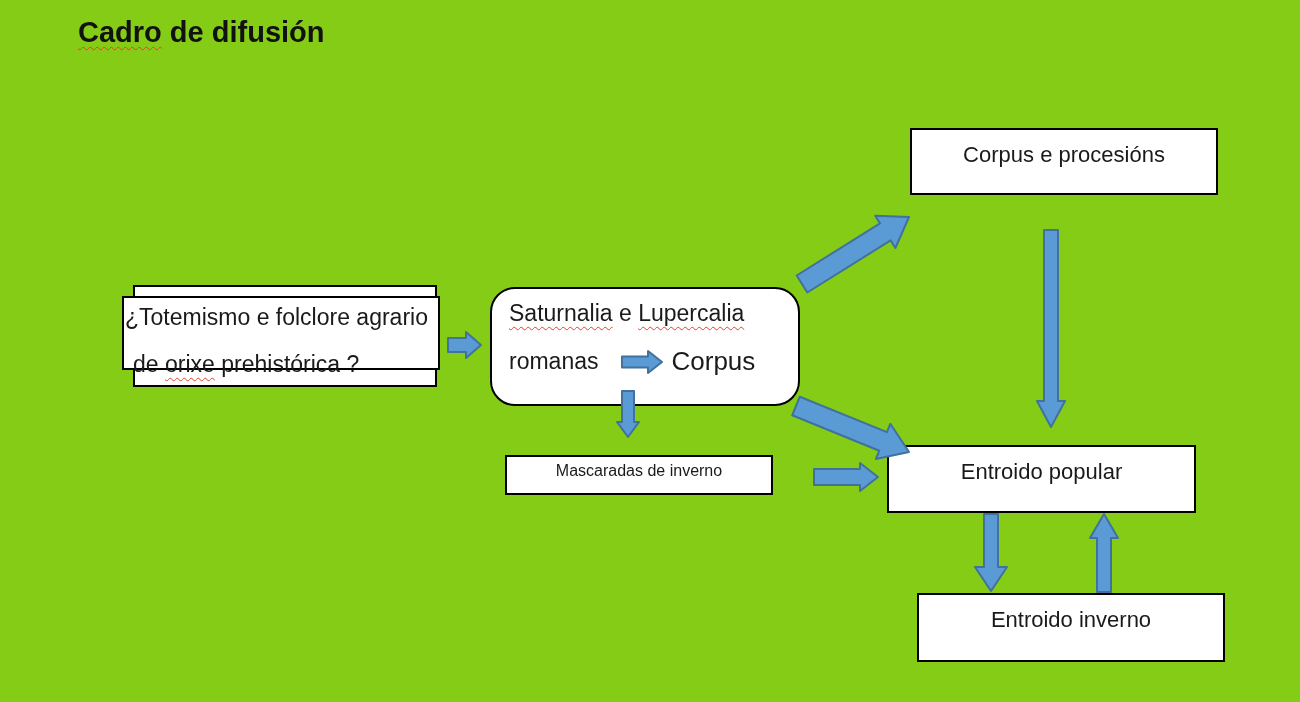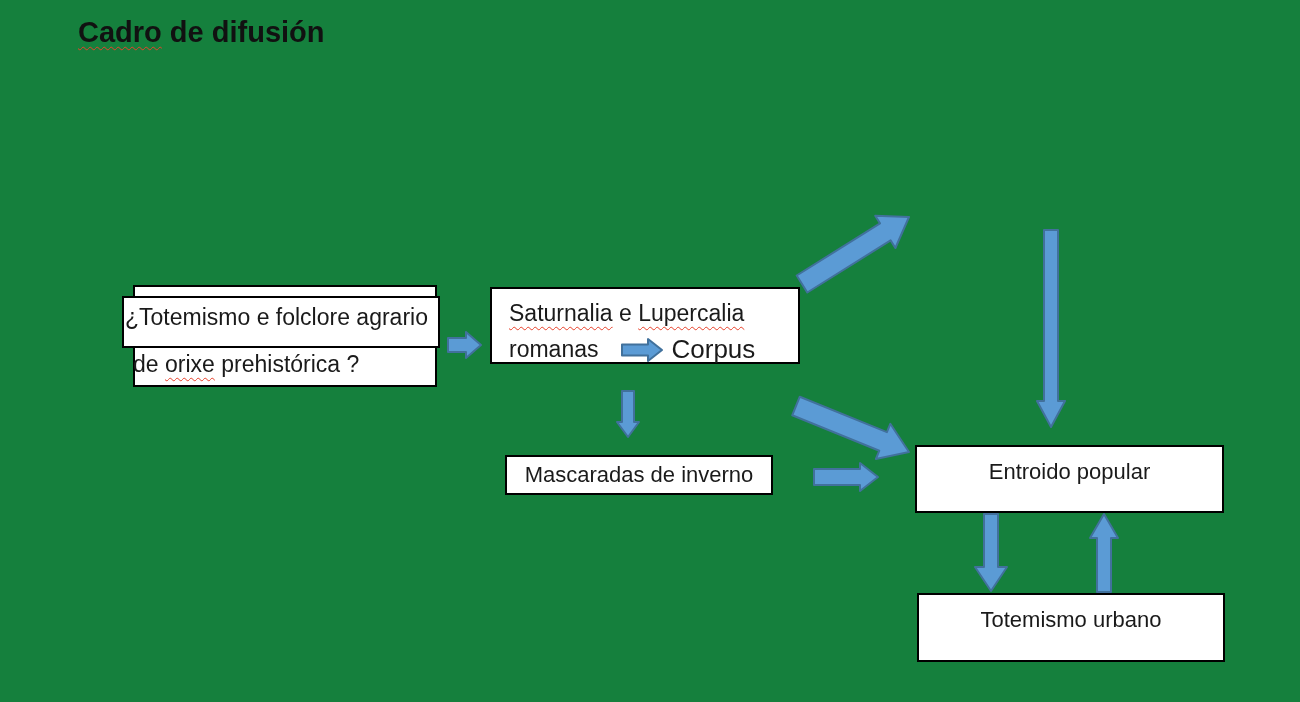--- a/index.html
+++ b/index.html
@@ -1,19 +1,19 @@
 <!DOCTYPE html>
 <html><head>
 <meta charset="utf-8">
 <style>
   html, body { margin: 0; padding: 0; background: #ffffff; }
   #canvas {
     position: relative;
     width: 1300px; height: 702px;
-    background: #15803d;
+    background: #84cc16;
     font-family: "Liberation Sans", sans-serif;
     color: #1a1a1a;
     overflow: hidden;
   }
   .abs { position: absolute; }
   #title {
     left: 78px; top: 16px;
     font-size: 29px; font-weight: 700; color: #111111;
     letter-spacing: 0px;
   }
@@ -31,36 +31,37 @@
     background: #ffffff;
     box-sizing: border-box;
     font-size: 22px;
   }
   .node.center { text-align: center; }
   #node-totemismo-shadow {
     left: 133px; top: 285px; width: 304px; height: 102px;
     background: #ffffff;
   }
   #node-totemismo {
-    left: 122px; top: 296px; width: 318px; height: 52px;
+    left: 122px; top: 296px; width: 318px; height: 74px;
     font-size: 23px; line-height: 31px; padding: 4px 0 16px 1px;
     white-space: nowrap;
   }
   #node-totemismo .line2 { padding-left: 8px; margin-top: 16px; }
   #node-saturnalia {
-    left: 490px; top: 287px; width: 310px; height: 77px;
+    left: 490px; top: 287px; width: 310px; height: 119px;
     font-size: 23px; line-height: 30px; padding: 9px 0 0 17px;
     white-space: nowrap;
+    border-radius: 25px;
   }
-  #node-saturnalia .line2 { margin-top: 6px; display: flex; align-items: center; }
+  #node-saturnalia .line2 { margin-top: 18px; display: flex; align-items: center; }
   #node-saturnalia .teatro { font-size: 26px; }
   #teatro-arrow { margin: 2px 8px 0 23px; flex: 0 0 auto; }
   #node-corpus   { left: 910px; top: 128px; width: 308px; height: 67px; padding-top: 12px; }
-  #node-mascaradas { left: 505px; top: 455px; width: 268px; height: 40px; padding-top: 5px; font-size: 22px; }
-  #node-popular  { left: 915px; top: 445px; width: 309px; height: 68px; padding-top: 12px; }
+  #node-mascaradas { left: 505px; top: 455px; width: 268px; height: 40px; padding-top: 5px; font-size: 16px; }
+  #node-popular  { left: 887px; top: 445px; width: 309px; height: 68px; padding-top: 12px; }
   #node-urbano   { left: 917px; top: 593px; width: 308px; height: 69px; padding-top: 12px; }
   #arrow-layer { left: 0; top: 0; pointer-events: none; }
   .block-arrow { fill: #5B9BD5; stroke: #41719C; stroke-width: 2; stroke-linejoin: round; }
 </style>
 </head>
 <body>
 
 <div id="canvas">
 
   <div id="title" class="abs"><span class="sq">Cadro</span><span> de difusión</span></div>
@@ -76,31 +77,34 @@
     <div class="line1"><span class="sq">Saturnalia</span><span> e </span><span class="sq">Lupercalia</span></div>
     <div class="line2">
       <span>romanas</span>
       <svg id="teatro-arrow" width="42" height="26" viewBox="0 0 42 26">
         <polygon class="block-arrow" points="1,18.5 27,18.5 27,24 41,13 27,2 27,7.5 1,7.5"></polygon>
       </svg>
       <span class="teatro">Corpus</span>
     </div>
   </div>
 
+  <div id="node-corpus" class="node center">
+    <span>Corpus e procesións</span>
+  </div>
 
   <div id="node-mascaradas" class="node center">
     <span>Mascaradas de inverno</span>
   </div>
 
   <div id="node-popular" class="node center">
     <span>Entroido popular</span>
   </div>
 
   <div id="node-urbano" class="node center">
-    <span>Totemismo urbano</span>
+    <span>Entroido inverno</span>
   </div>
 
   <svg id="arrow-layer" class="abs" width="1300" height="702" viewBox="0 0 1300 702">
     <polygon class="block-arrow" points="448,352 466,352 466,358 481,345 466,332 466,338 448,338"></polygon>
     <polygon class="block-arrow" points="807.3,292.5 890.6,240.4 895.4,248.0 909,217 875.2,215.8 880.0,223.4 796.7,275.5"></polygon>
     <polygon class="block-arrow" points="622,391 622,422 617,422 628,437 639,422 634,422 634,391"></polygon>
     <polygon class="block-arrow" points="792.2,415.3 879.3,450.7 875.9,459.0 909,452 890.3,423.8 886.9,432.1 799.8,396.7"></polygon>
     <polygon class="block-arrow" points="814,485 860,485 860,491 878,477 860,463 860,469 814,469"></polygon>
     <polygon class="block-arrow" points="1044,230 1044,401 1037,401 1051,427 1065,401 1058,401 1058,230"></polygon>
     <polygon class="block-arrow" points="984,514 984,567 975,567 991,591 1007,567 998,567 998,514"></polygon>

